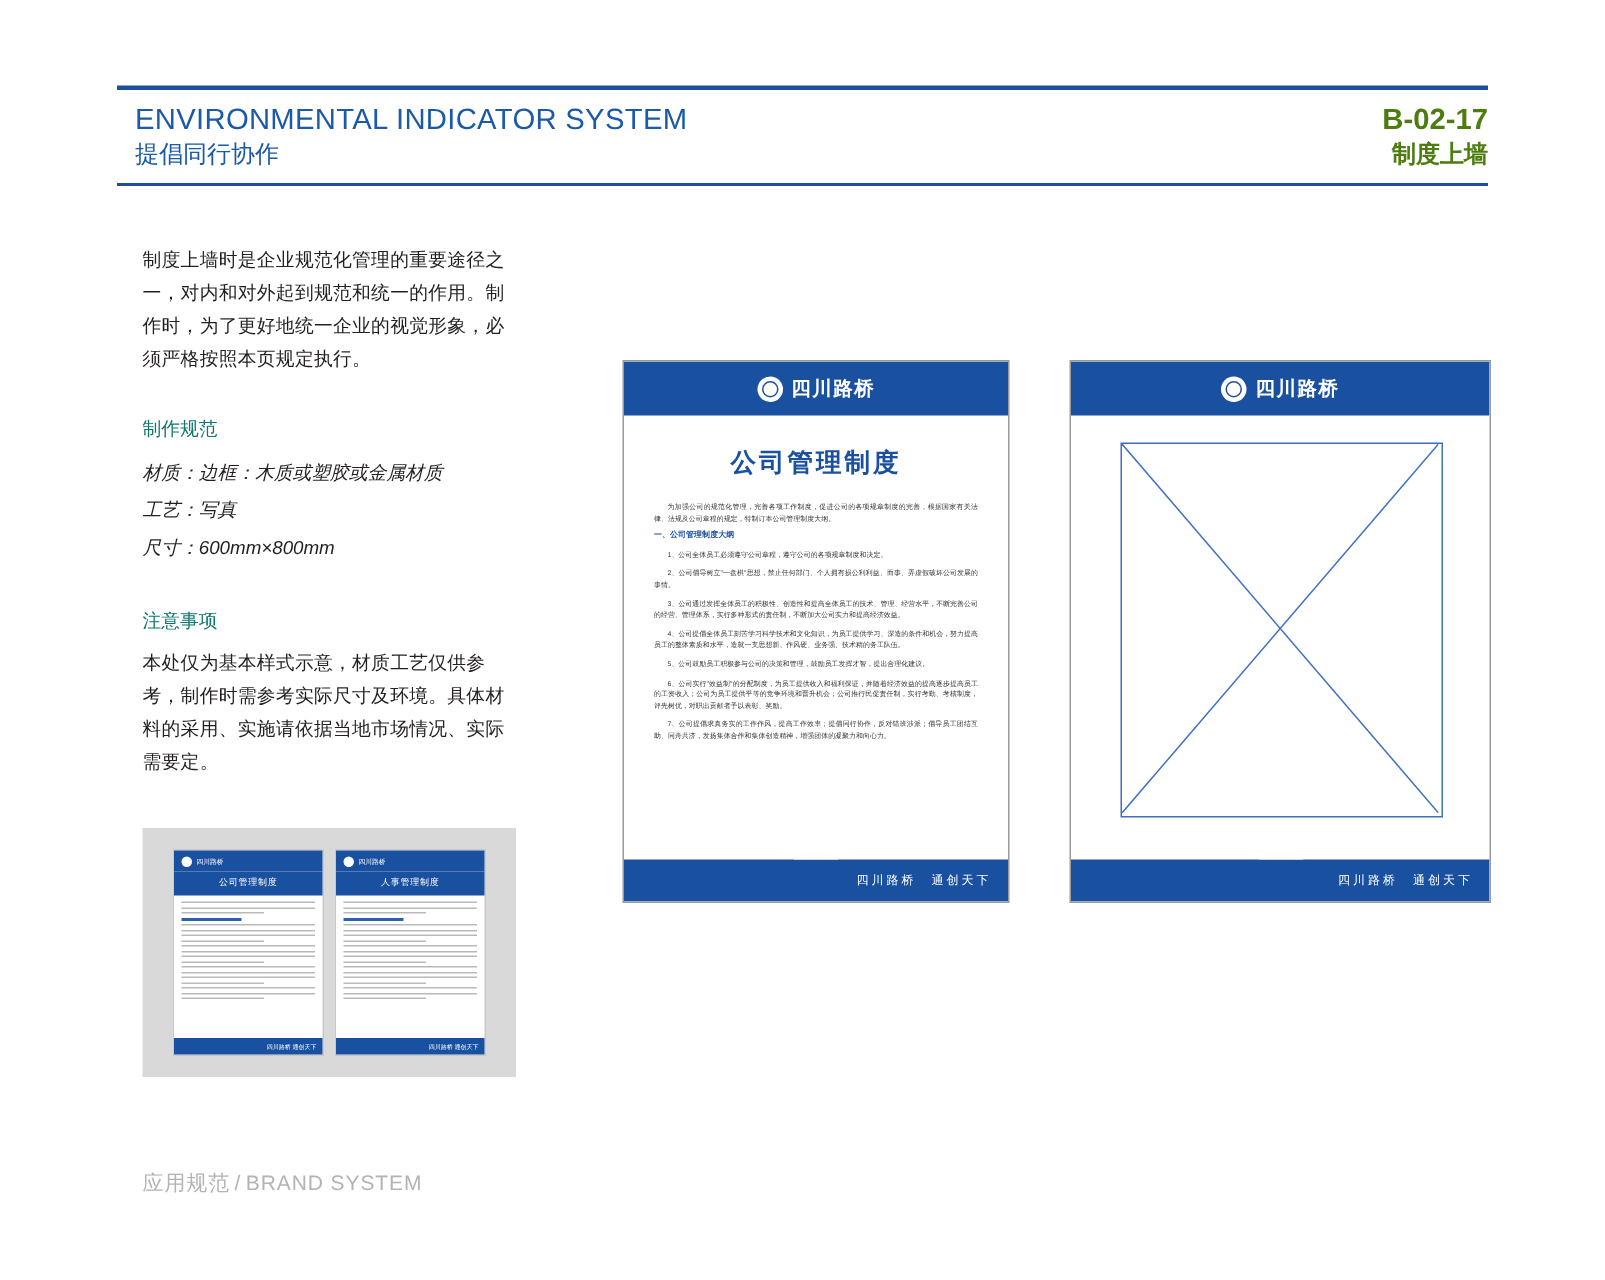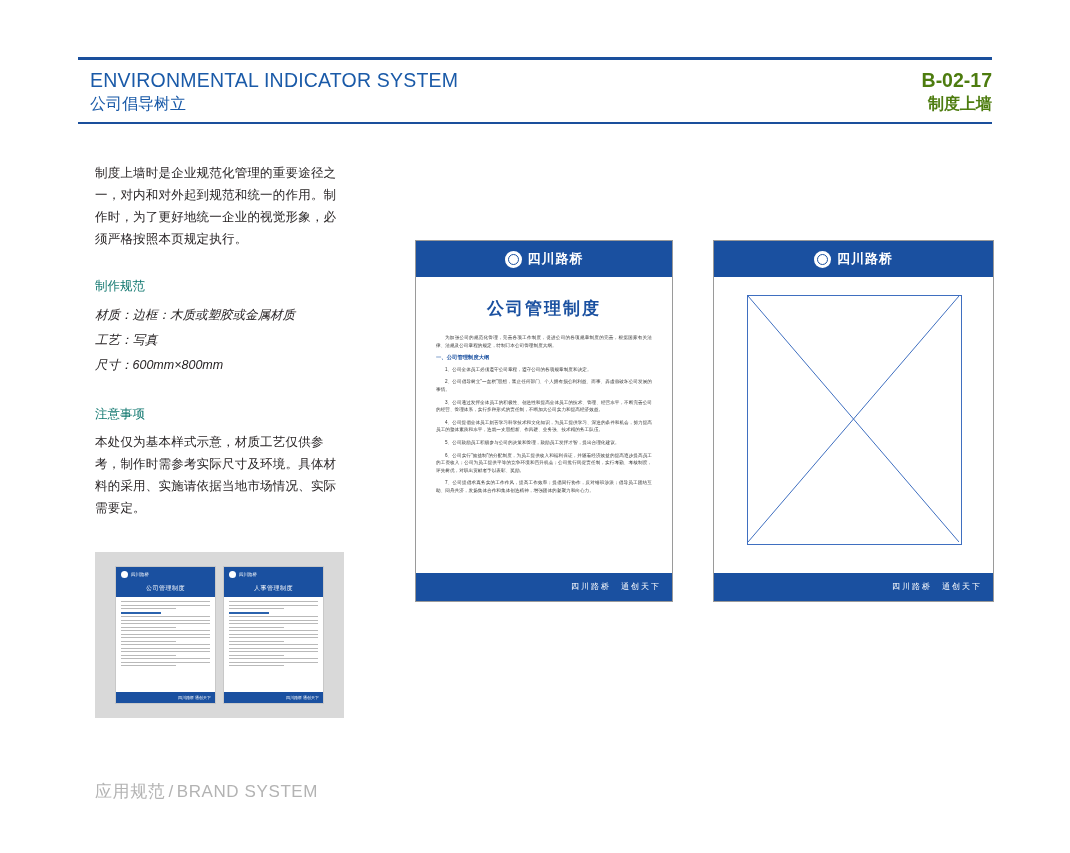--- a/index.html
+++ b/index.html
@@ -303,35 +303,35 @@
     height: 248px;
     border: 1px solid #3f6fc0;
   }
   .x-box svg { display: block; }
 
   
   .footer {
     position: absolute;
     left: 95px;
     top: 780px;
-    font-size: 17px;
+    font-size: 14px;
     color: #b3b3b3;
     letter-spacing: 0.6px;
     white-space: nowrap;
   }
   .footer .slash { margin: 0 3px; }
 </style>
 </head>
 <body>
 
 <div class="rule-top"></div>
 
 <div class="hdr-left">
   <div class="hdr-en">ENVIRONMENTAL INDICATOR SYSTEM</div>
-  <div class="hdr-cn">公司倡导树立</div>
+  <div class="hdr-cn">提倡同行协作</div>
 </div>
 
 <div class="hdr-right">
   <div class="hdr-code">B-02-17</div>
   <div class="hdr-sub">制度上墙</div>
 </div>
 
 <div class="rule-bottom"></div>
 
 <div class="left-col">

